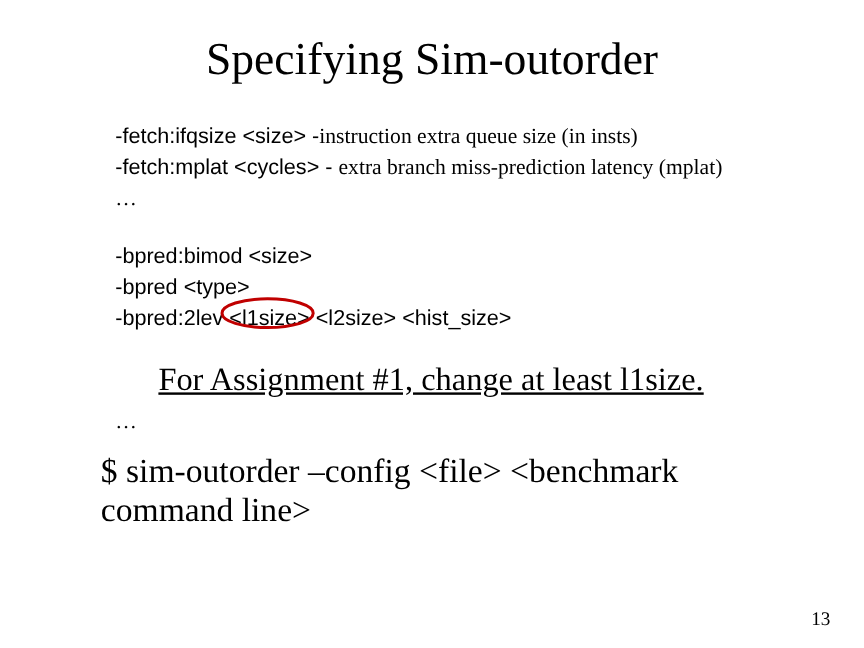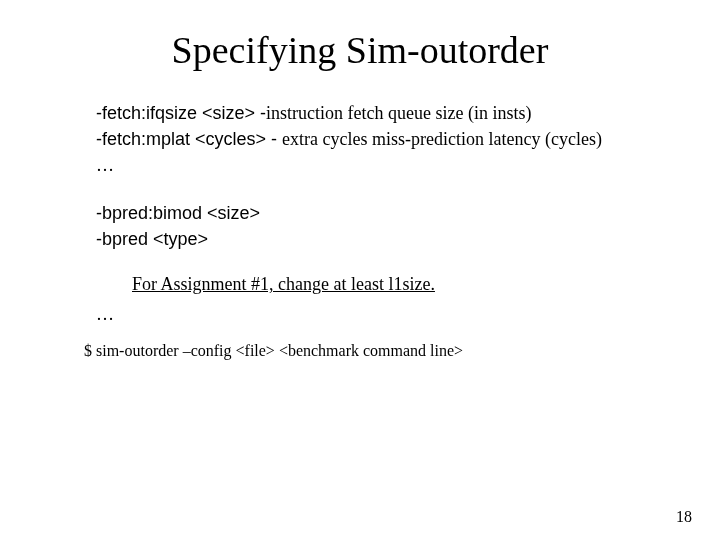--- a/index.html
+++ b/index.html
@@ -15,26 +15,26 @@
   .title{
     font-size:38px;
     text-align:center;
     margin:0 0 28px 0;
     font-weight:normal;
   }
   .block{margin:0 0 22px 36px;font-size:18px;line-height:1.45}
   .mono{font-family:Arial,Helvetica,sans-serif}
   .serif{font-family:"Times New Roman",Times,serif}
   .note{
-    font-size:18px;
+    font-size:27px;
     text-decoration:underline;
     margin:4px 0 6px 72px;
   }
   .cmd{
-    font-size:16px;
+    font-size:28px;
     margin:14px 0 0 24px;
   }
   .pageno{
     position:absolute;
     bottom:14px;right:28px;
     font-size:16px;
   }
   .circle-wrap{position:relative;display:inline-block}
   .circle-wrap svg{
     position:absolute;
@@ -44,36 +44,41 @@
 </style>
 </head>
 <body>
 
 <div class="slide">
 
   <h1 class="title">Specifying Sim-outorder</h1>
 
   <div class="block">
     <div>
-      <span class="mono">-fetch:ifqsize &lt;size&gt; -</span><span class="serif">instruction fetch queue size (in insts)</span>
+      <span class="mono">-fetch:ifqsize &lt;size&gt; -</span><span class="serif">instruction extra queue size (in insts)</span>
     </div>
     <div>
-      <span class="mono">-fetch:mplat &lt;cycles&gt; - </span><span class="serif">extra cycles miss-prediction latency (cycles)</span>
+      <span class="mono">-fetch:mplat &lt;cycles&gt; - </span><span class="serif">extra branch miss-prediction latency (mplat)</span>
     </div>
     <div class="serif">…</div>
   </div>
 
   <div class="block mono">
     <div>-bpred:bimod &lt;size&gt;</div>
     <div>-bpred &lt;type&gt;</div>
+    <div>
+      <span>-bpred:2lev </span><span class="circle-wrap"><span>&lt;l1size&gt;</span><svg width="86" height="32">
+            <ellipse cx="40" cy="15" rx="38" ry="12" fill="none" stroke="#c00000" stroke-width="2.5"></ellipse>
+          </svg></span><span> &lt;l2size&gt; &lt;hist_size&gt;</span>
+    </div>
   </div>
 
   <div class="note serif">For Assignment #1, change at least l1size.</div>
 
   <div class="block mono" style="margin-bottom:10px">
     <div class="serif">…</div>
   </div>
 
   <div class="cmd serif">$ sim-outorder –config &lt;file&gt; &lt;benchmark command line&gt;</div>
 
 </div>
 
-<div class="pageno serif">18</div>
+<div class="pageno serif">13</div>
 
 </body></html>

